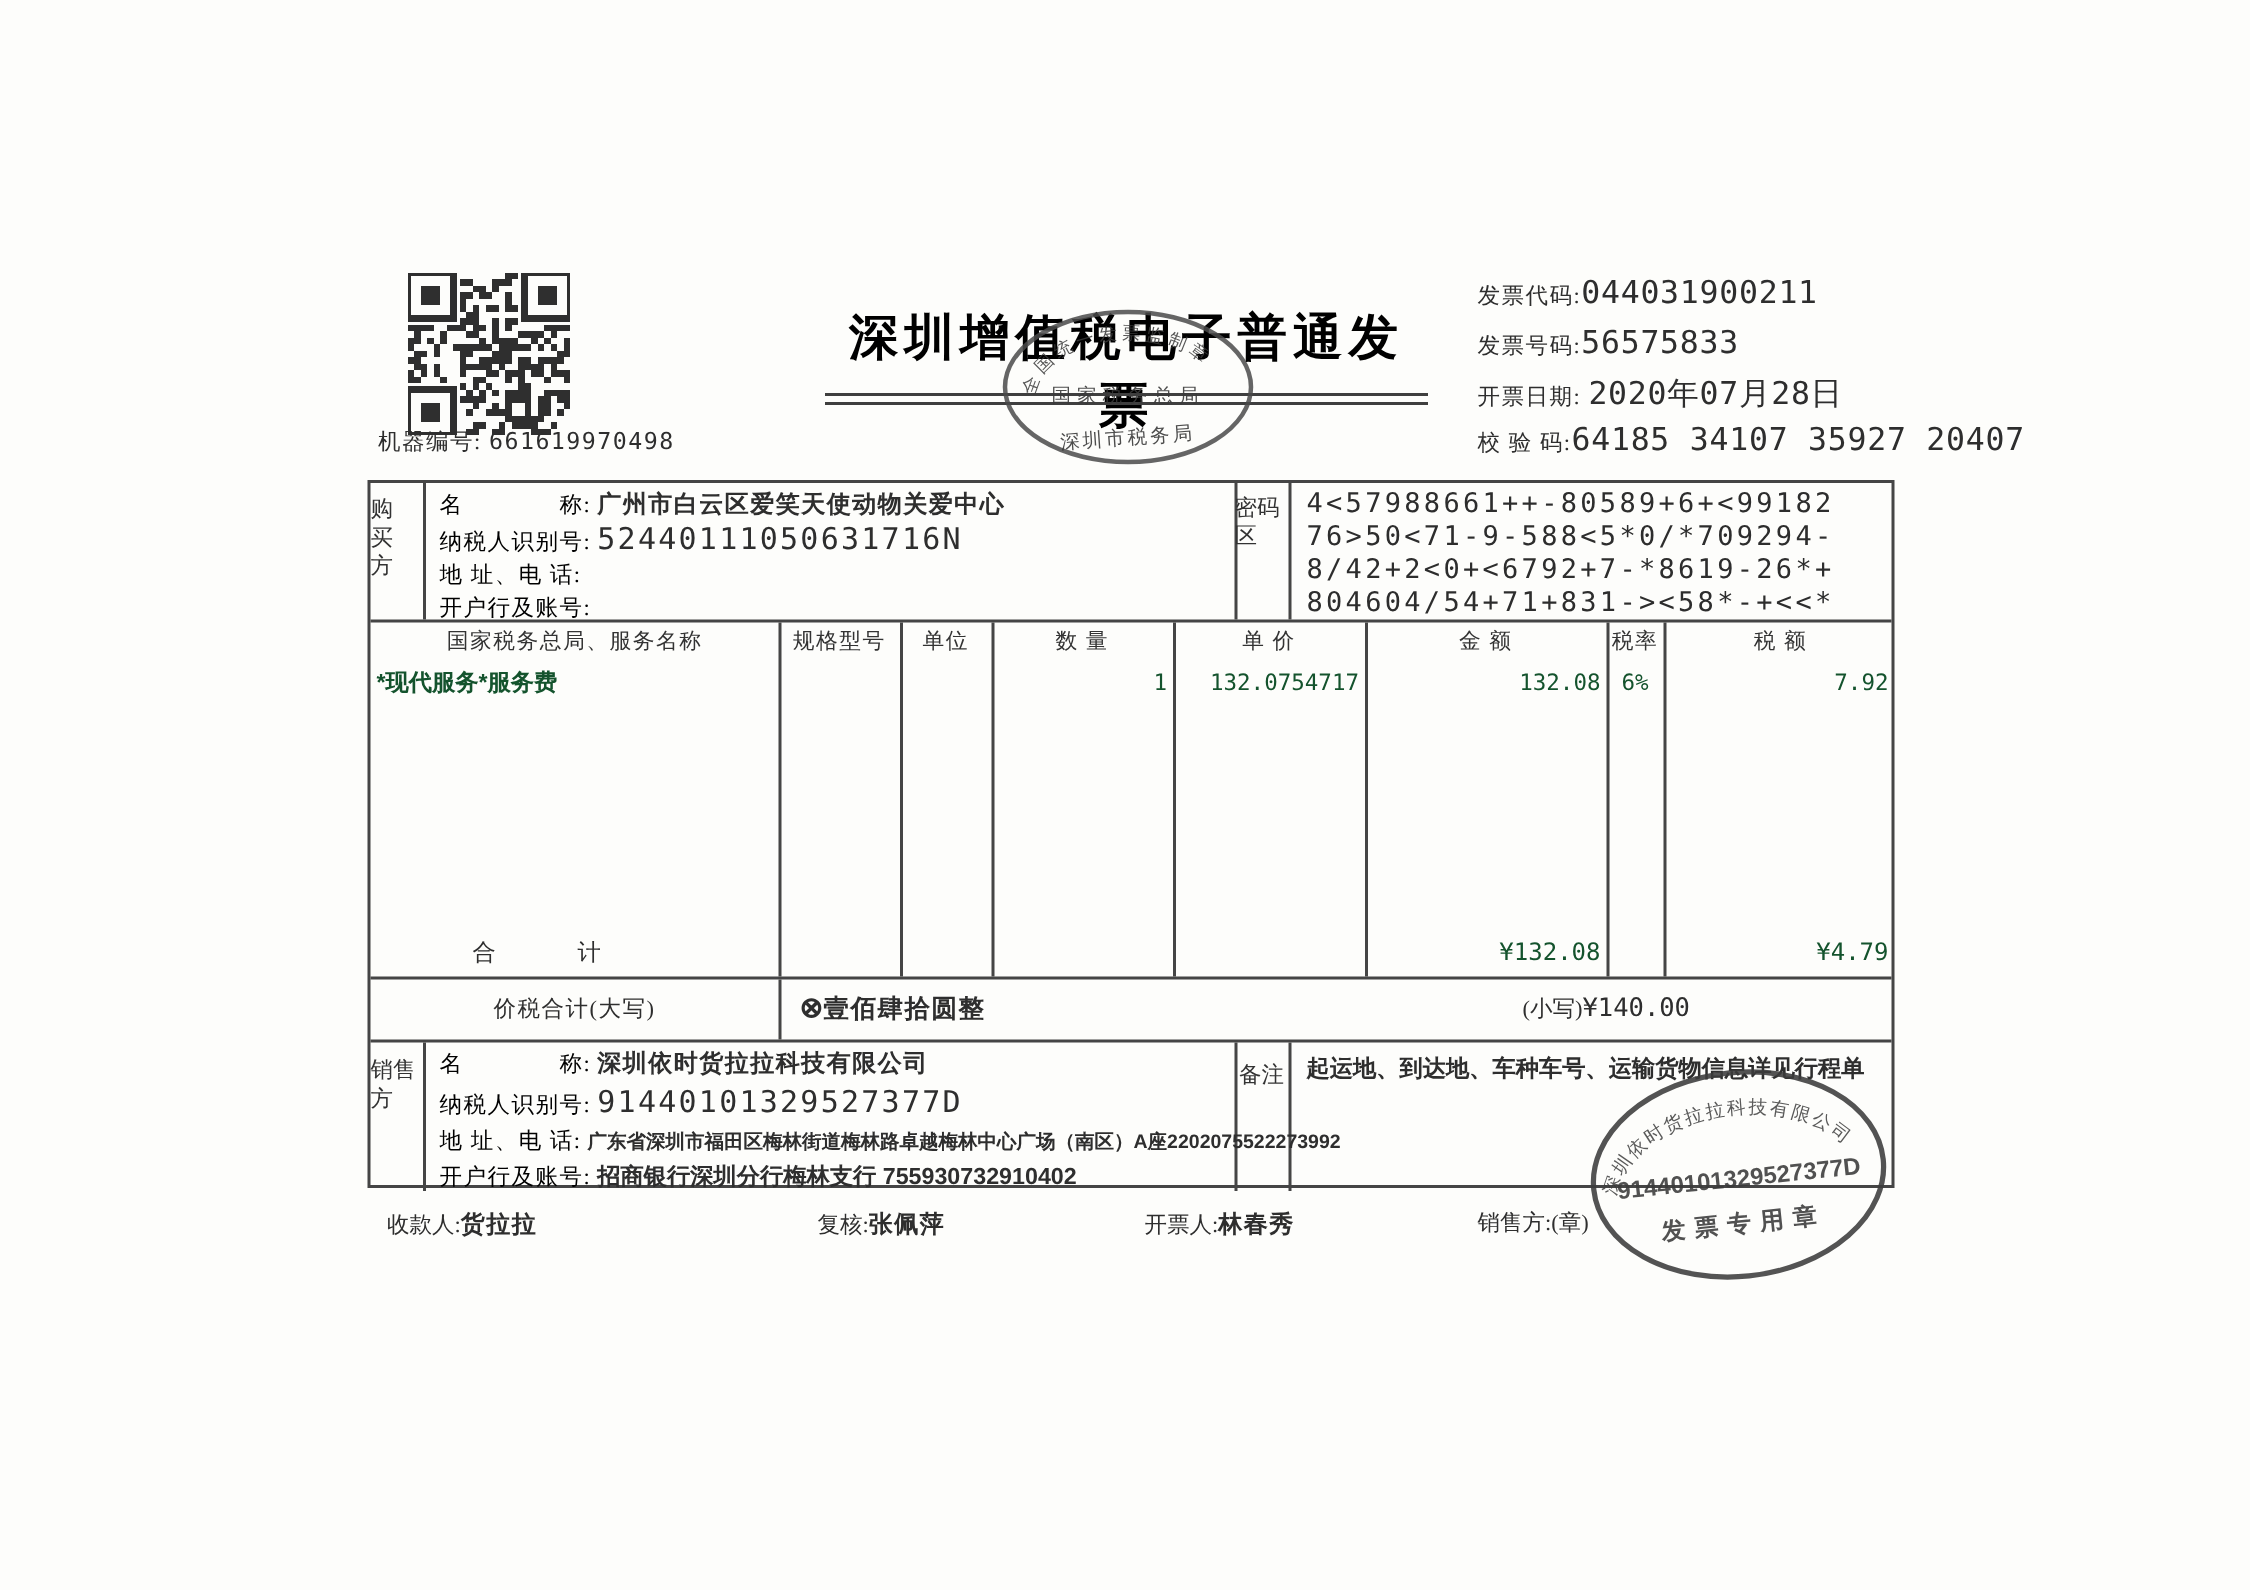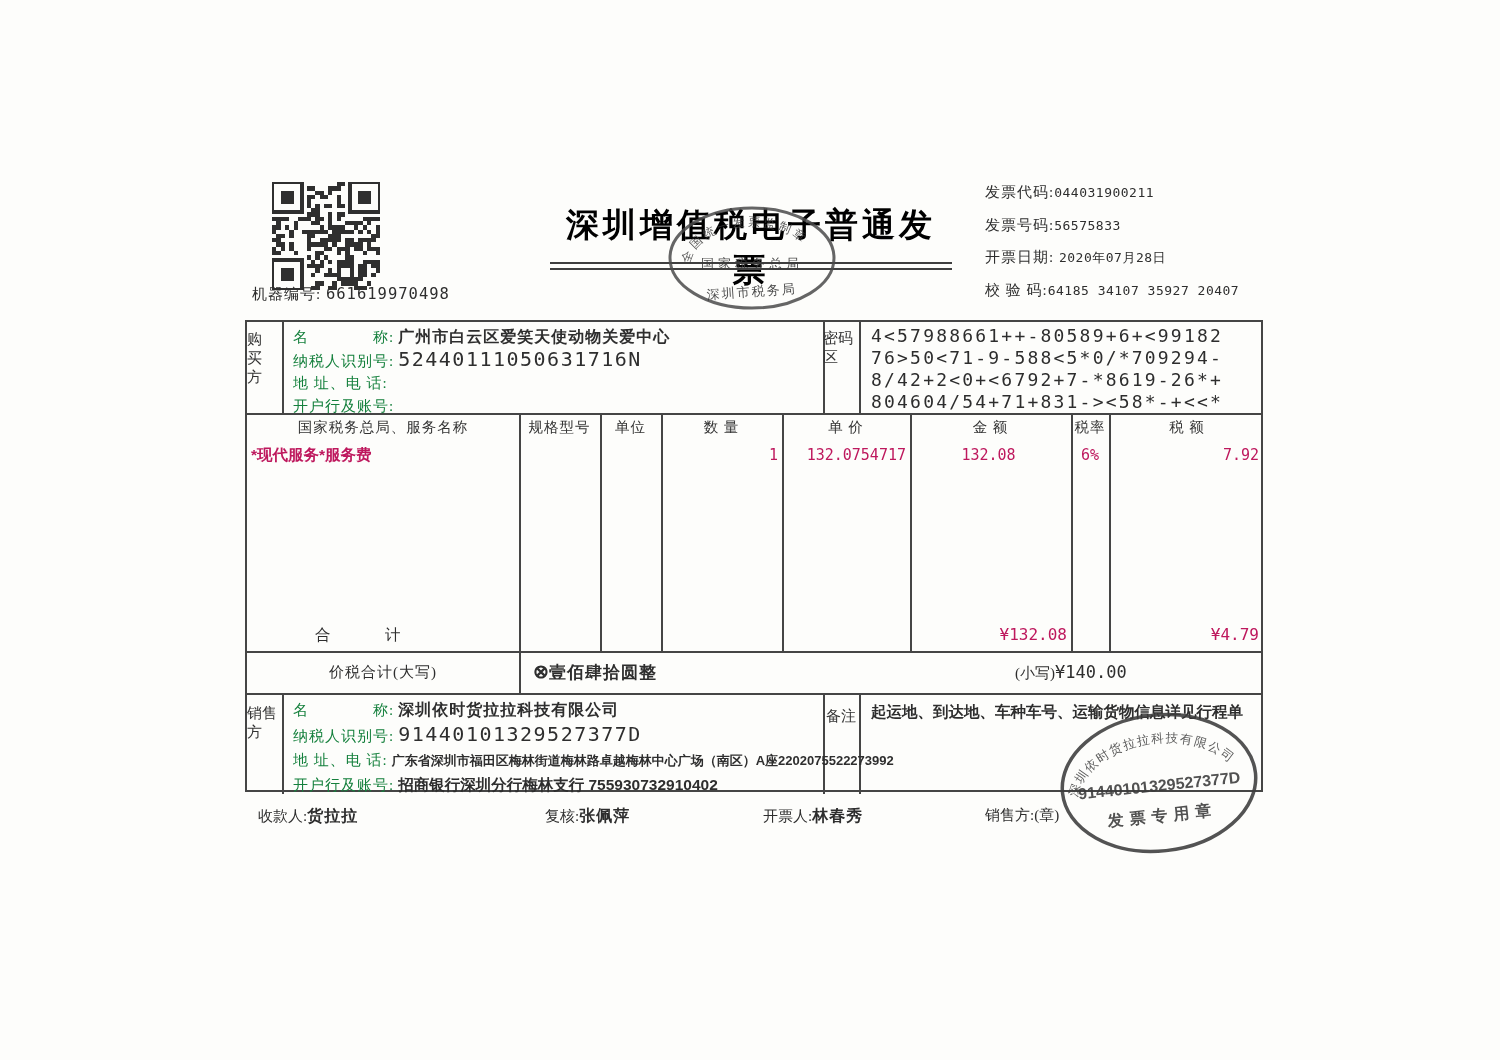--- a/index.html
+++ b/index.html
@@ -17,46 +17,46 @@
   
   .machine { left:252px; top:285px; font-size:15px; letter-spacing:1px; }
   .machine .mono { font-size:15.5px; }
   .title {
     left:548px; top:203px; width:406px; text-align:center;
     font-size:33px; font-weight:600; letter-spacing:4px; color:#000000;
   }
   .rule { left:550px; width:402px; height:2px; background:#3f3f3f; }
   .info-block { left:985px; top:183px; width:430px; }
   .info-line { height:32.5px; font-size:15px; letter-spacing:1px; white-space:nowrap; }
-  .info-line .mono { font-size:13px; letter-spacing:0.5px; }
+  .info-line .mono { font-size:21px; letter-spacing:0.5px; }
 
   
   .tbl {
     left:245px; top:320px; width:1018px; height:472px;
     border:2px solid #454545; position:absolute;
   }
   .hline { position:absolute; left:0; right:0; height:2px; background:#454545; }
   .vline { position:absolute; width:2px; background:#454545; }
 
   .side-label {
     position:absolute; display:flex; flex-direction:column;
     align-items:center; justify-content:space-between;
     font-size:15px; color:#333;
   }
   .fieldline { white-space:nowrap; }
-  .fieldline .lbl { font-size:15px; letter-spacing:1px; color:#15803d; }
+  .fieldline .lbl { font-size:15px; letter-spacing:1px; color:#000000; }
   .val-name { font-family:"Liberation Sans", sans-serif; font-weight:bold; font-size:16px; letter-spacing:1px; }
   .val-tax  { font-family:"DejaVu Sans Mono", monospace; font-size:20px; letter-spacing:1.5px; }
   .val-addr { font-family:"Liberation Sans", sans-serif; font-weight:bold; font-size:13px; }
   .val-bank { font-family:"Liberation Sans", sans-serif; font-weight:bold; font-size:15.5px; }
 
   .pwd-line { font-family:"DejaVu Sans Mono", monospace; font-size:18px; letter-spacing:2.2px; line-height:22px; white-space:nowrap; color:#2d2d2d; }
 
   .colhead { position:absolute; top:96px; text-align:center; font-size:14.5px; letter-spacing:1px; color:#333; }
-  .cellv { position:absolute; font-family:"DejaVu Sans Mono", monospace; font-size:15px; color:#be185d; white-space:nowrap; }
+  .cellv { position:absolute; font-family:"DejaVu Sans Mono", monospace; font-size:15px; color:#14532d; white-space:nowrap; }
 
   .footer-item { position:absolute; top:806px; font-size:15px; white-space:nowrap; }
   .footer-item .fval { font-family:"Liberation Sans", sans-serif; font-weight:bold; font-size:16px; letter-spacing:1px; }
 
   svg text { fill:#3a3a3a; }
 </style>
 </head>
 <body>
 
 <div class="page">
@@ -376,21 +376,21 @@
     <div class="colhead kai" style="left:353px;width:61px;">单位</div>
     <div class="colhead kai" style="left:414px;width:121px;">数 量</div>
     <div class="colhead kai" style="left:535px;width:128px;">单 价</div>
     <div class="colhead kai" style="left:663px;width:161px;">金 额</div>
     <div class="colhead kai" style="left:824px;width:38px;">税率</div>
     <div class="colhead kai" style="left:862px;width:156px;">税 额</div>
 
     <div class="cellv sans" style="left:4px; top:123px; font-weight:bold; font-size:15.5px; font-family:'Liberation Sans',sans-serif;">*现代服务*服务费</div>
     <div class="cellv" style="left:414px; top:124px; width:117px; text-align:right;">1</div>
     <div class="cellv" style="left:535px; top:124px; width:124px; text-align:right;">132.0754717</div>
-    <div class="cellv" style="left:663px; top:124px; width:157px; text-align:center;">132.08</div>
+    <div class="cellv" style="left:663px; top:124px; width:157px; text-align:right;">132.08</div>
     <div class="cellv" style="left:824px; top:124px; width:38px; text-align:center;">6%</div>
     <div class="cellv" style="left:862px; top:124px; width:150px; text-align:right;">7.92</div>
 
     <div class="abs kai" style="left:68px; top:303px; font-size:15.5px; letter-spacing:2px;">合　　　计</div>
     <div class="cellv" style="left:663px; top:303px; width:157px; text-align:right; font-size:16px;">¥132.08</div>
     <div class="cellv" style="left:862px; top:303px; width:150px; text-align:right; font-size:16px;">¥4.79</div>
 
     <div class="abs kai" style="left:0; top:341px; width:272px; text-align:center; font-size:15px; letter-spacing:1px;">价税合计(大写)</div>
     <div class="abs" style="left:286px; top:338px; white-space:nowrap;">
       <span style="font-size:19px; font-weight:bold;">⊗</span><span class="sans" style="font-size:17px; font-weight:bold; letter-spacing:1px;">壹佰肆拾圆整</span>

